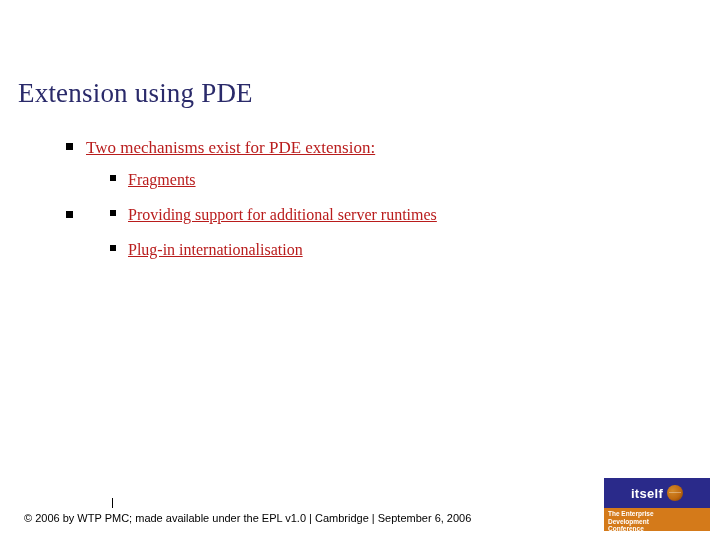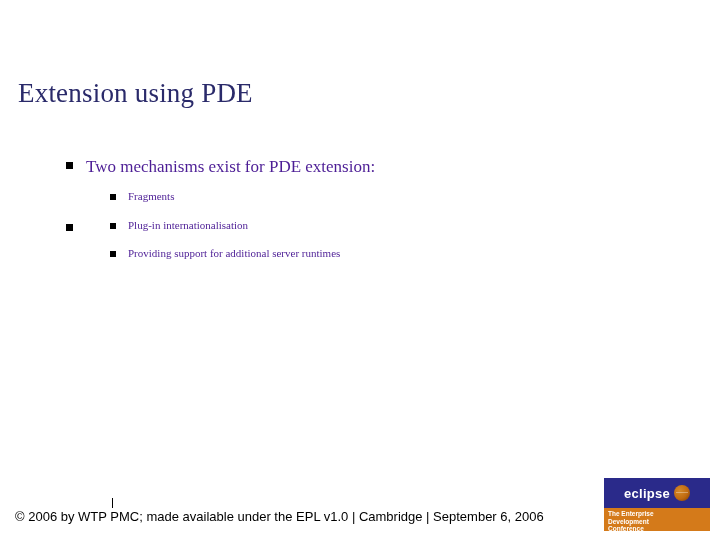--- a/index.html
+++ b/index.html
@@ -11,27 +11,28 @@
     position: relative;
     overflow: hidden;
   }
   .slide {
     padding: 78px 18px 0 18px;
   }
   .title {
     font-size: 27px;
     color: #2a2a6a;
     font-weight: normal;
-    margin-bottom: 47px;
+    margin-bottom: 28px;
     letter-spacing: 0.2px;
   }
   .body {
     padding-left: 48px;
     padding-right: 28px;
-    color: #4c1d95;
+    color: #b91c1c;
+    text-decoration: underline;
   }
   ul { list-style: none; }
   ul.lvl1 > li {
     position: relative;
     font-size: 17px;
     line-height: 1.25;
     margin-bottom: 14px;
     padding-left: 20px;
   }
   ul.lvl1 > li::before {
@@ -42,40 +43,40 @@
     width: 7px;
     height: 7px;
     background: #000;
   }
   ul.lvl2 {
     margin-top: 12px;
     margin-left: 24px;
   }
   ul.lvl2 > li {
     position: relative;
-    font-size: 11px;
+    font-size: 16px;
     line-height: 1.3;
     margin-bottom: 14px;
     padding-left: 18px;
   }
   ul.lvl2 > li::before {
     content: "";
     position: absolute;
     left: 0;
     top: 5px;
     width: 6px;
     height: 6px;
     background: #000;
   }
   .footer-text {
     position: absolute;
-    left: 15px;
+    left: 24px;
     bottom: 16px;
     font-family: Arial, Helvetica, sans-serif;
-    font-size: 13px;
+    font-size: 11px;
     color: #000;
   }
   .footer-tick {
     position: absolute;
     left: 112px;
     bottom: 32px;
     width: 1px;
     height: 10px;
     background: #000;
   }
@@ -138,34 +139,34 @@
   <div class="body">
     <ul class="lvl1">
       <li>
         <span>Two mechanisms exist for PDE extension:</span>
         <ul class="lvl2">
           <li><span>Fragments</span></li>
         </ul>
       </li>
       <li>
         <ul class="lvl2">
+          <li><span>Providing support for additional server runtimes</span></li>
           <li><span>Plug-in internationalisation</span></li>
-          <li><span>Providing support for additional server runtimes</span></li>
         </ul>
       </li>
     </ul>
   </div>
 </div>
 
 <div class="footer-tick"></div>
 <div class="footer-text">© 2006 by WTP PMC; made available under the EPL v1.0 | Cambridge | September 6, 2006</div>
 
 <div class="logo">
   <div class="logo-top">
-    <span class="logo-eclipse">eclipse</span>
+    <span class="logo-eclipse">itself</span>
     <span class="logo-globe"></span>
   </div>
   <div class="logo-bottom">
     <div>The Enterprise</div>
     <div>Development</div>
     <div>Conference</div>
   </div>
 </div>
 
 </body></html>

